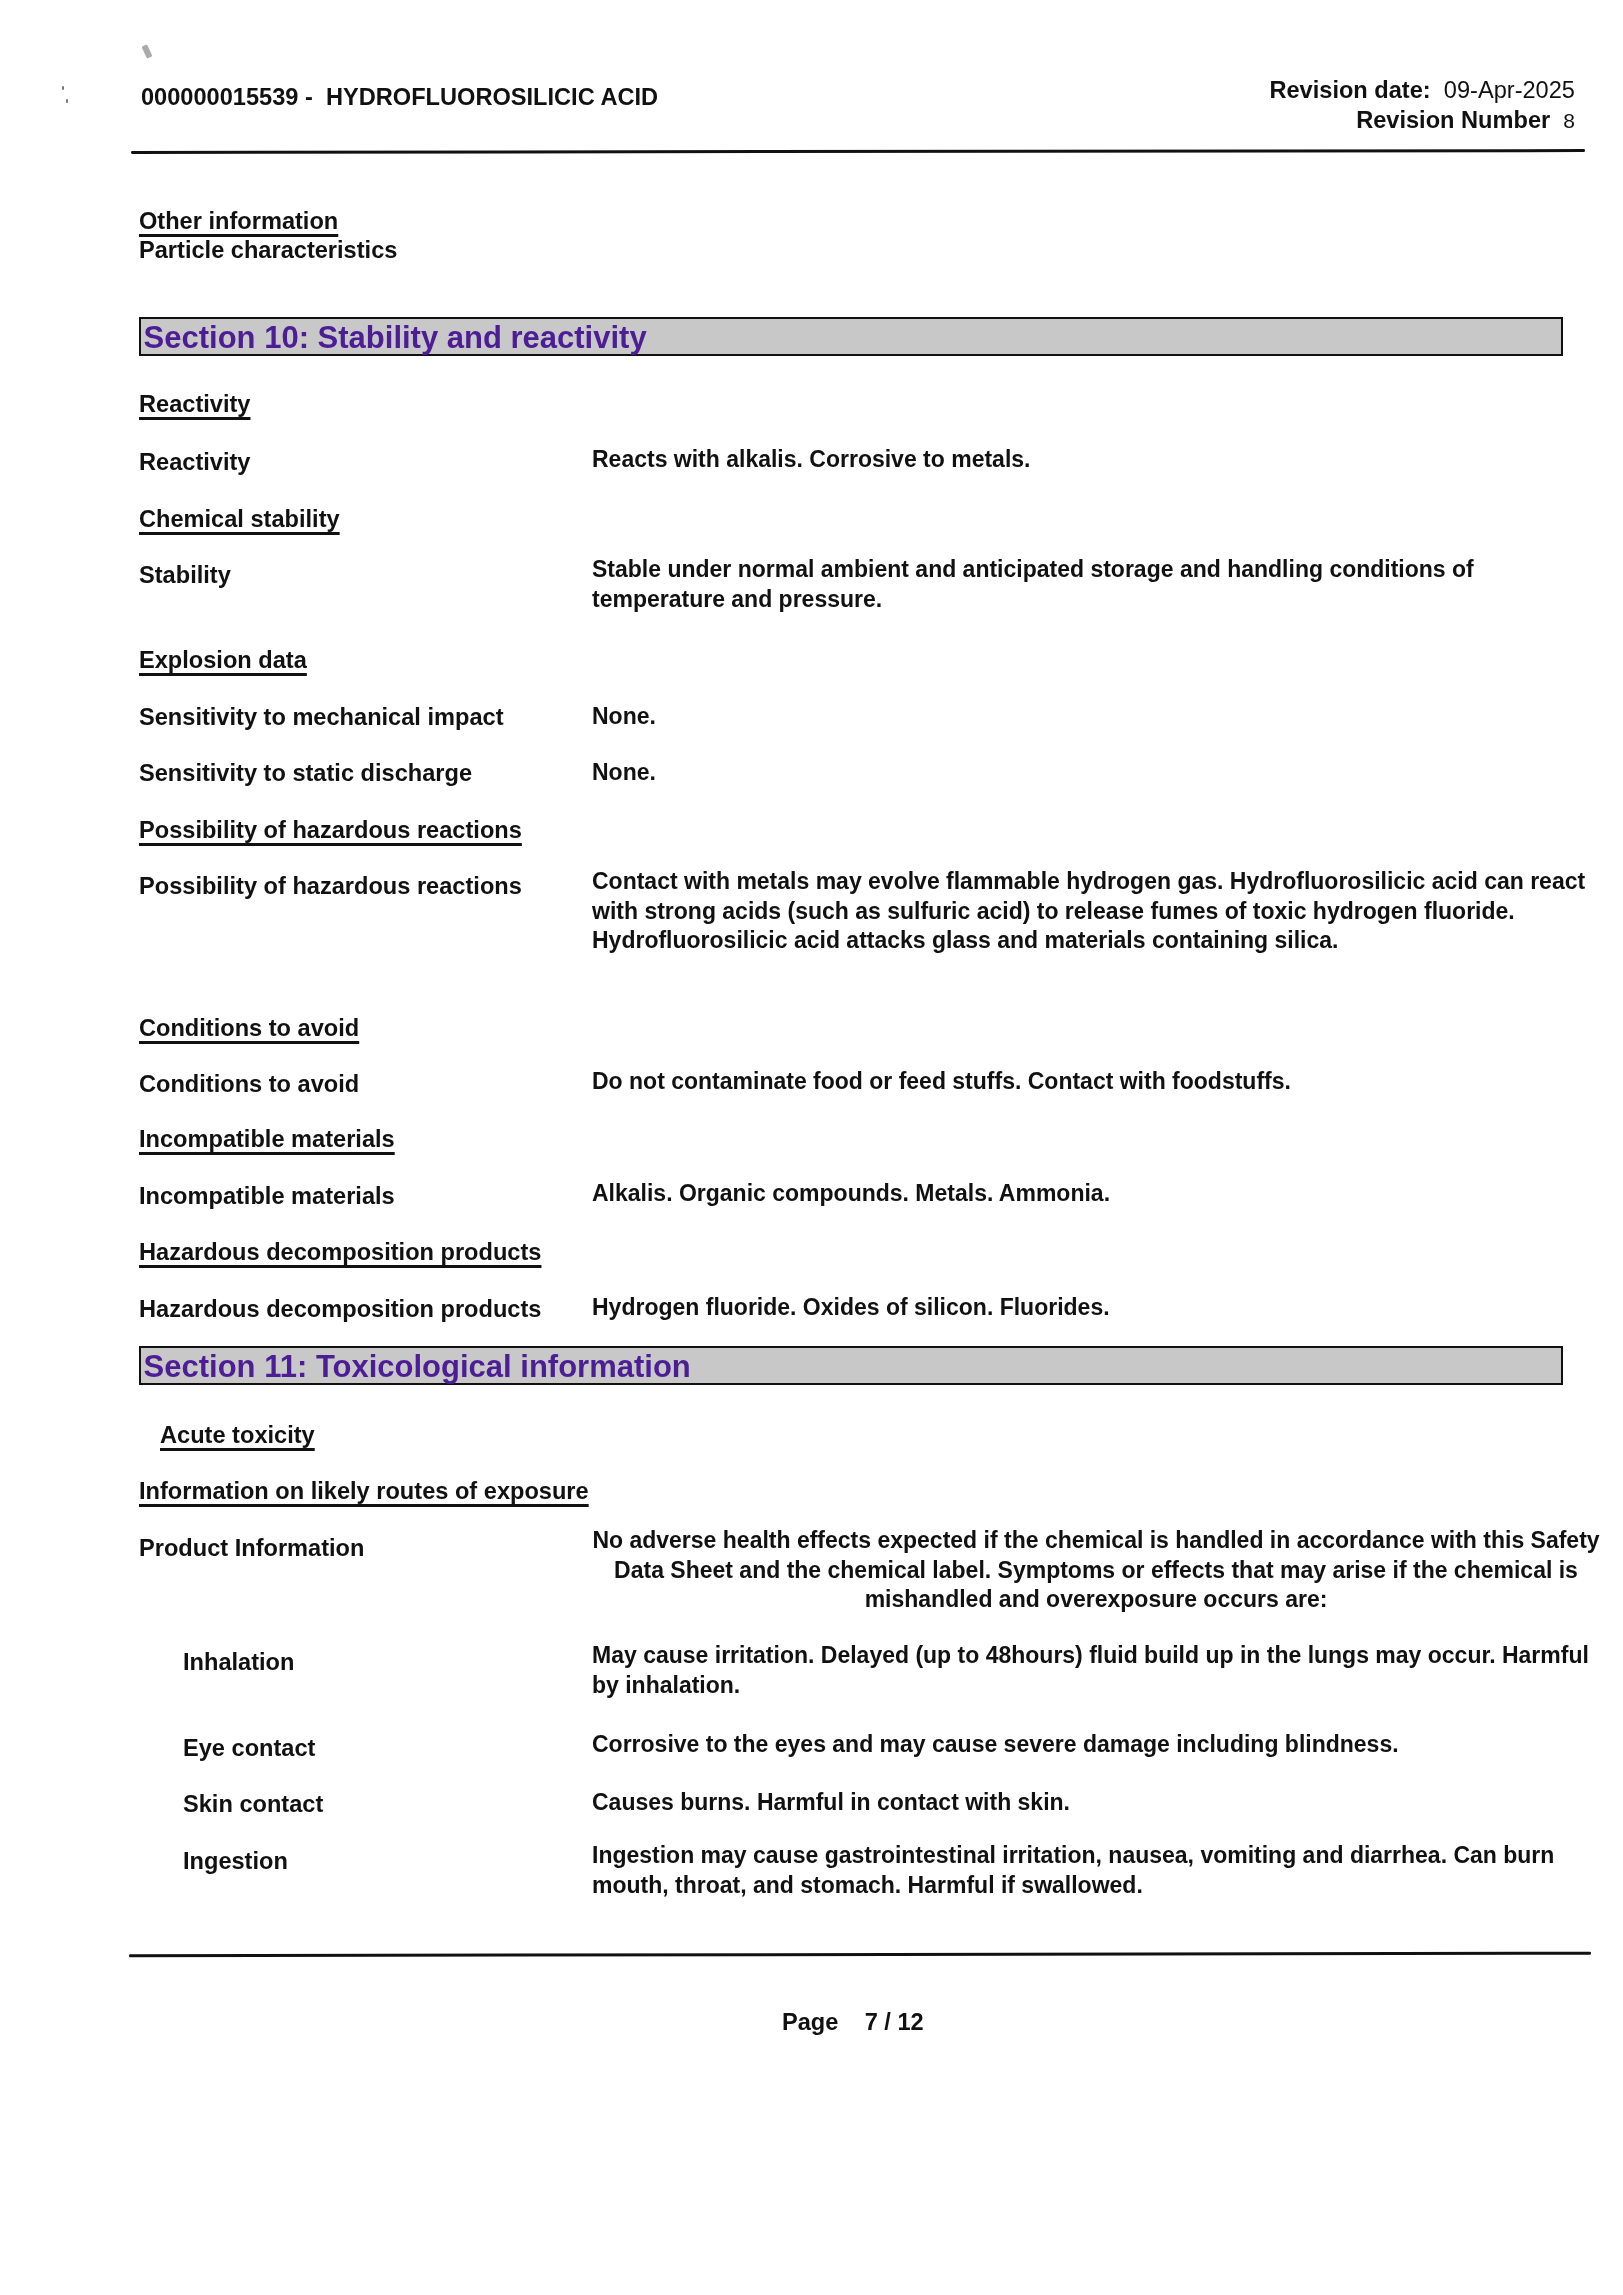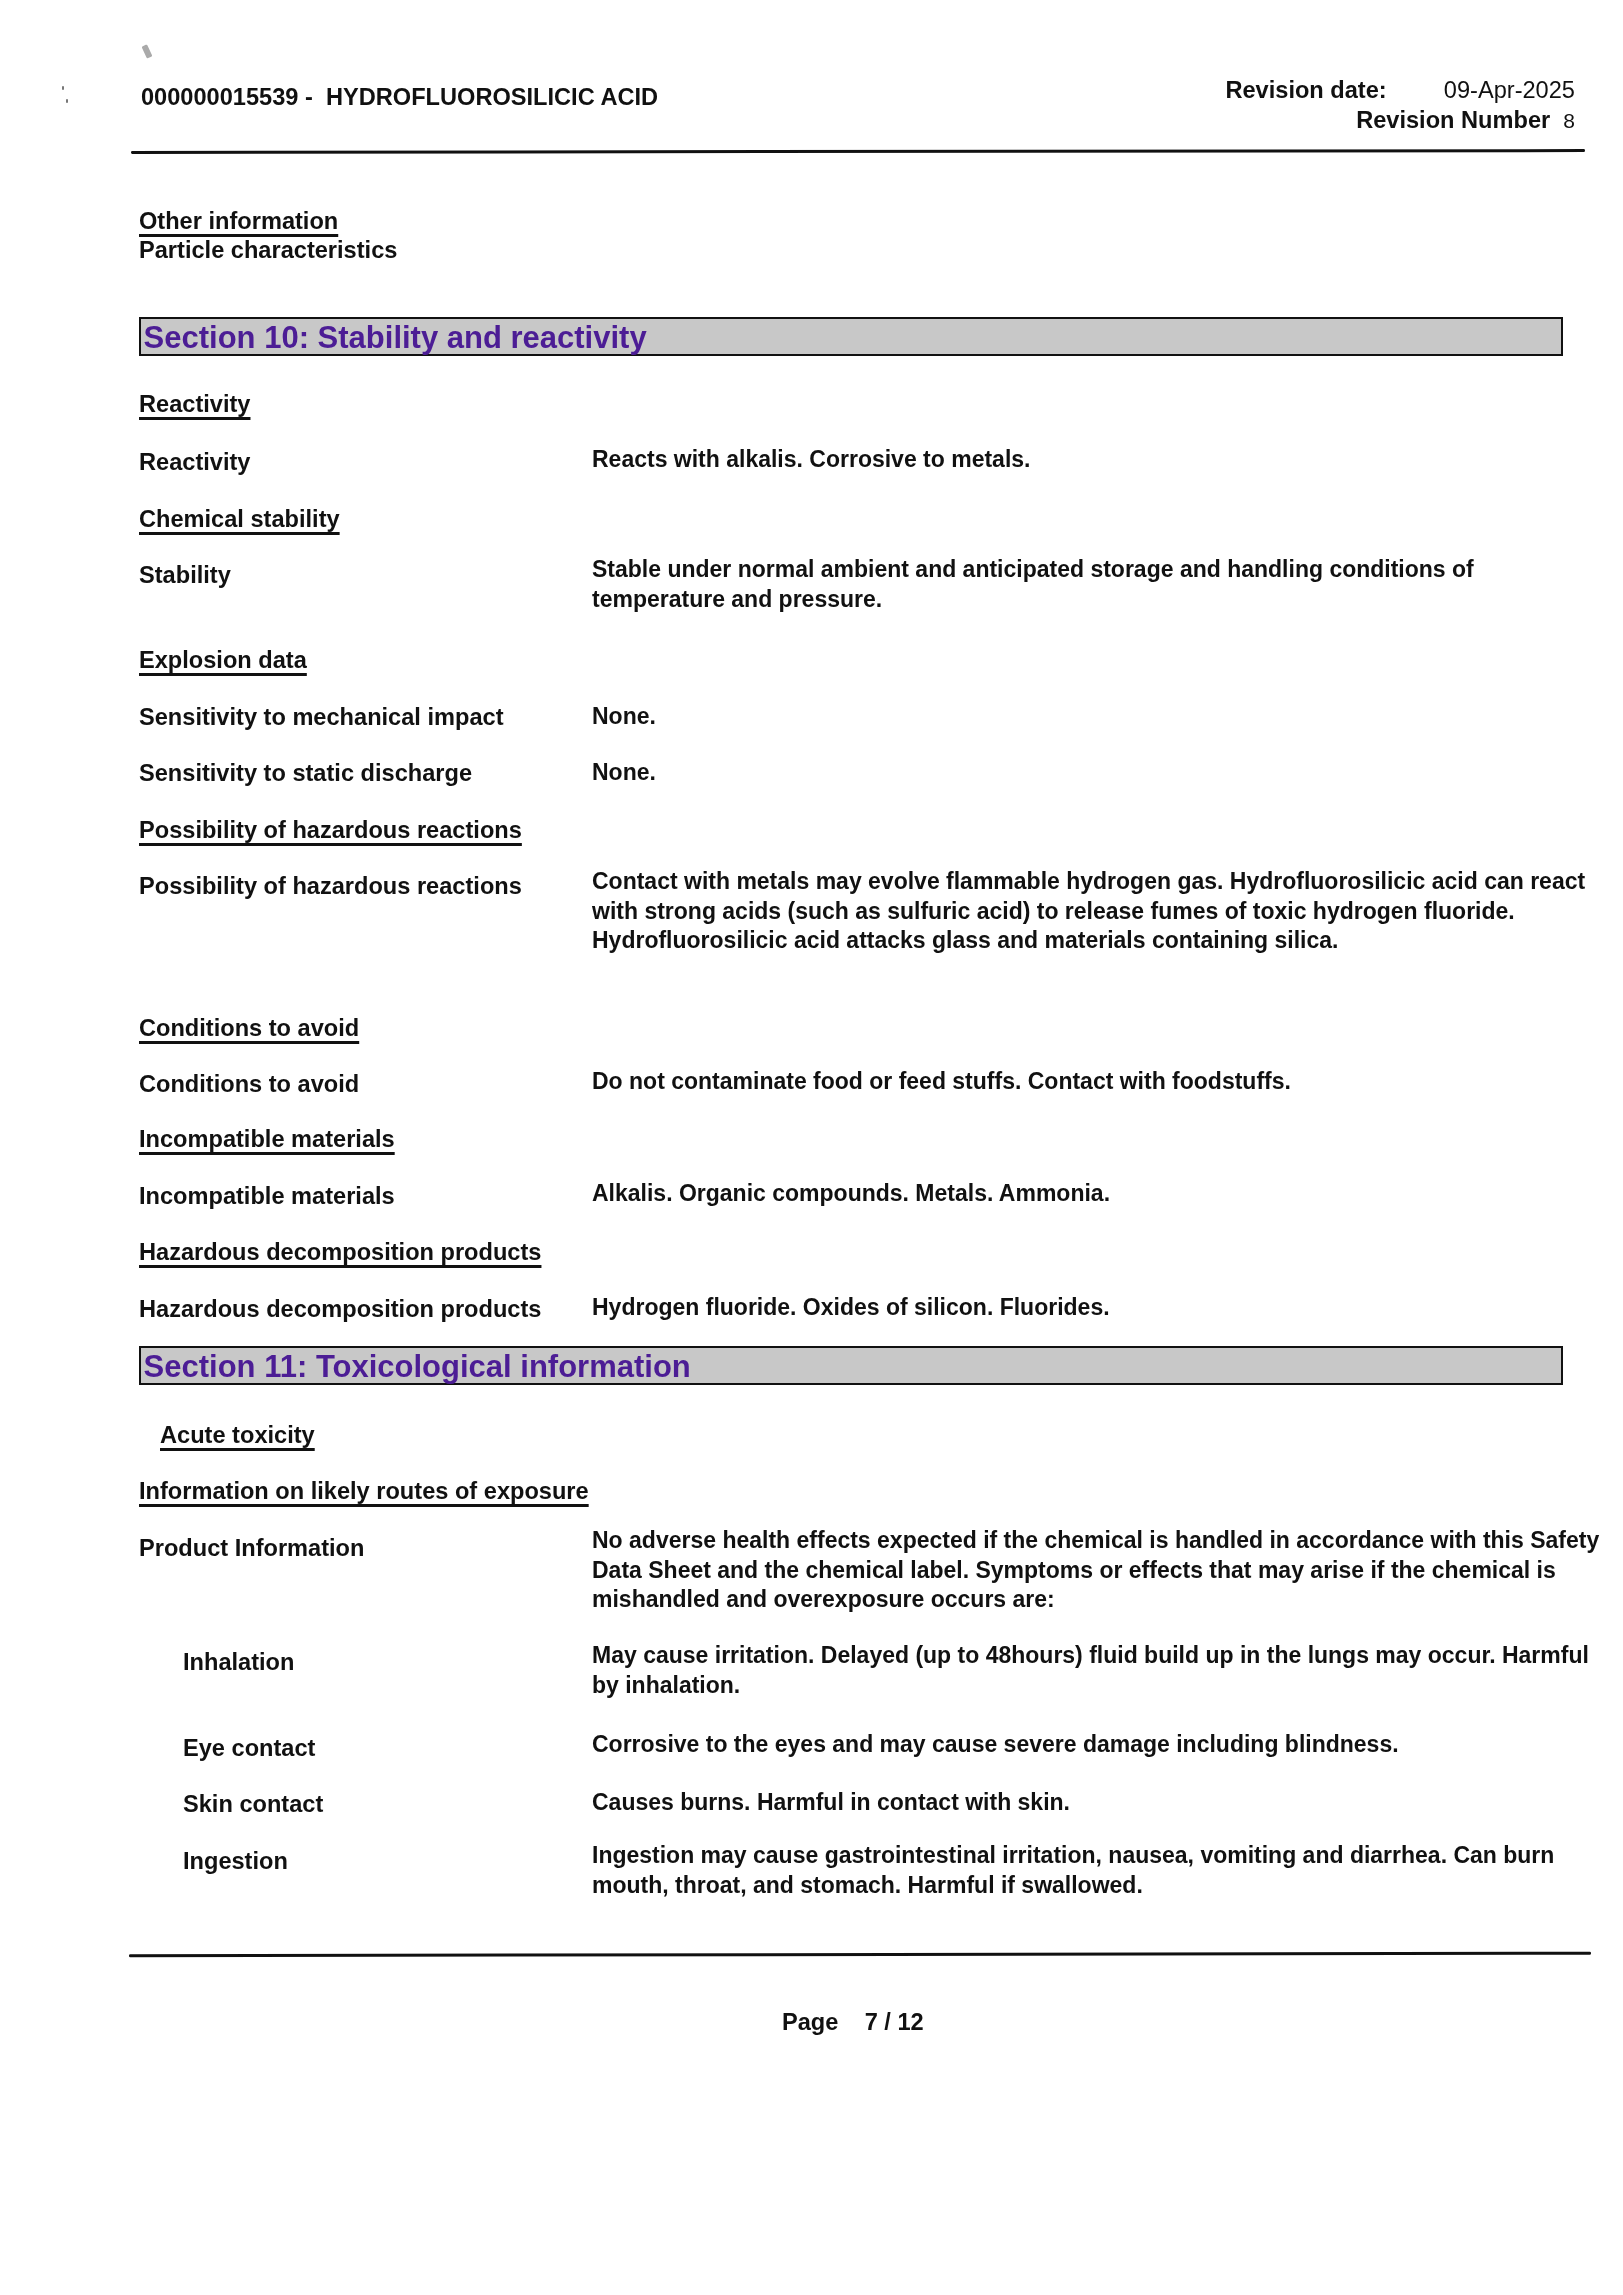--- a/index.html
+++ b/index.html
@@ -24,21 +24,21 @@
 <div class="speck" style="left:144px;top:45px;width:5.9px;height:13px;transform:rotate(-25deg);background:#aaa;"></div>
 <div class="speck" style="left:62px;top:86px;width:2px;height:3.9px;"></div>
 <div class="speck" style="left:66px;top:99px;width:2px;height:3.9px;"></div>
 
 <div class="abs hdr" style="left:141px;top:84px;">
   <span>000000015539 -</span>&nbsp;
   <span>HYDROFLUOROSILICIC ACID</span>
 </div>
 <div class="abs hdr" style="right:48px;top:77px;text-align:right;">
   <span>Revision date:</span>&nbsp;
-  <span style="font-weight:normal;margin-left:44px;">09-Apr-2025</span>
+  <span style="font-weight:normal;">09-Apr-2025</span>
 </div>
 <div class="abs hdr" style="right:48px;top:107px;text-align:left;">
   <span>Revision Number</span>&nbsp;
   <span style="font-weight:normal;font-size:21px;">8</span>
 </div>
 <div class="rule" style="left:131px;top:150px;width:1454px;transform:rotate(-0.07deg);"></div>
 
 <div class="sub" style="top:208px;">Other information</div>
 <div class="lbl" style="top:237px;">Particle characteristics</div>
 
@@ -77,21 +77,21 @@
 <div class="val" style="top:1293px;">Hydrogen fluoride. Oxides of silicon. Fluorides.</div>
 
 <div class="secbar" style="top:1346px;">
   <span>Section 11: Toxicological information</span>
 </div>
 
 <div class="sub" style="top:1422px;margin-left:21px;">Acute toxicity</div>
 <div class="sub" style="top:1478px;">Information on likely routes of exposure</div>
 
 <div class="lbl" style="top:1535px;">Product Information</div>
-<div class="val" style="top:1526px;">No adverse health effects expected if the chemical is handled in accordance with this Safety Data Sheet and the chemical label. Symptoms or effects that may arise if the chemical is mishandled and overexposure occurs are:</div>
+<div class="val" style="top:1526px;text-align:center;">No adverse health effects expected if the chemical is handled in accordance with this Safety Data Sheet and the chemical label. Symptoms or effects that may arise if the chemical is mishandled and overexposure occurs are:</div>
 
 <div class="lbl indent" style="top:1649px;">Inhalation</div>
 <div class="val" style="top:1641px;">May cause irritation. Delayed (up to 48hours) fluid build up in the lungs may occur. Harmful by inhalation.</div>
 
 <div class="lbl indent" style="top:1735px;">Eye contact</div>
 <div class="val" style="top:1730px;">Corrosive to the eyes and may cause severe damage including blindness.</div>
 
 <div class="lbl indent" style="top:1791px;">Skin contact</div>
 <div class="val" style="top:1788px;">Causes burns. Harmful in contact with skin.</div>
 

